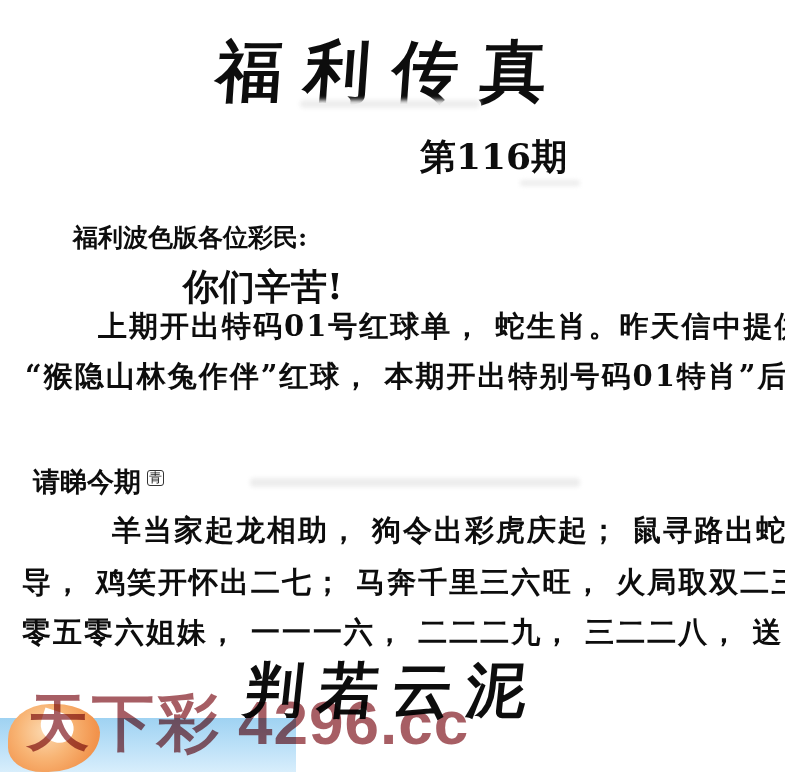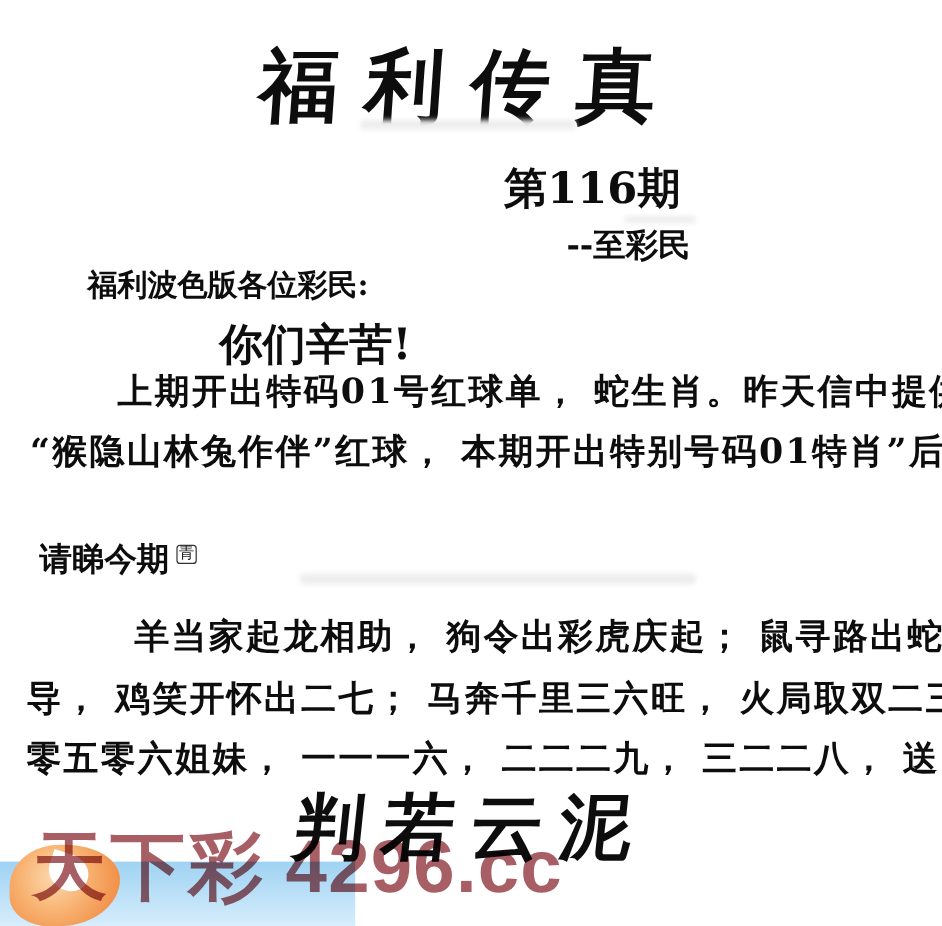--- a/index.html
+++ b/index.html
@@ -26,21 +26,21 @@
   .issue{top:133px;left:420px;font-size:36px;font-weight:bold;}
   .dedication{top:186px;left:472px;font-size:27px;font-weight:bold;}
   .salutation{top:221px;left:73px;font-size:25px;font-weight:bold;}
   .greeting{top:263px;left:183px;font-size:36px;font-weight:bold;}
 
   .body-line{font-size:29px;font-weight:bold;letter-spacing:2px;}
   .bl0{top:307px;left:98px;}
   .bl1{top:357px;left:25px;}
   .bl2{top:407px;left:25px;}
 
-  .prompt-row{top:448px;left:33px;font-size:27px;font-weight:bold;display:flex;align-items:flex-start;text-align:center;}
+  .prompt-row{top:464px;left:33px;font-size:27px;font-weight:bold;display:flex;align-items:flex-start;text-align:center;}
   .seal{
     display:inline-block;
     font-size:13px;line-height:14px;
     margin-left:6px;margin-top:6px;
     color:#222;
     border:1px solid #333;border-radius:3px;
     padding:0 1px;
     font-weight:normal;
   }
 
@@ -110,21 +110,20 @@
 <body>
 
 <div class="page">
 
   <div class="pos title callig">福利传真</div>
 
   <div class="scan-artifact sa1"></div>
   <div class="scan-artifact sa3"></div>
 
   <div class="pos issue callig">第116期</div>
-  <div class="pos dedication callig">--至彩民</div>
 
   <div class="pos salutation callig">福利波色版各位彩民:</div>
   <div class="pos greeting callig">你们辛苦!</div>
 
   <div class="pos body-line bl0">上期开出特码01号红球单， 蛇生肖。昨天信中提供</div>
   <div class="pos body-line bl1">“猴隐山林兔作伴”红球， 本期开出特别号码01特肖”后</div>
 
   <div class="pos prompt-row">
     <span>请睇今期</span>
     <span class="seal">青</span>

